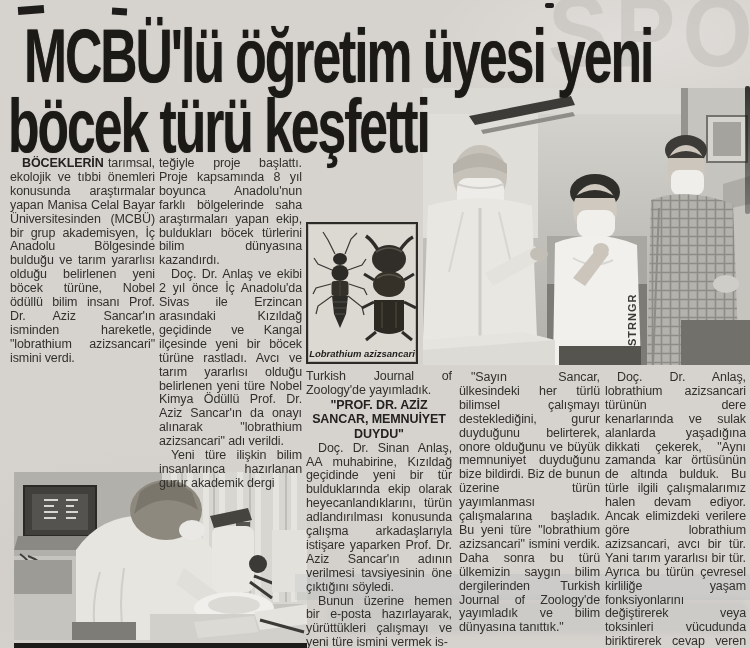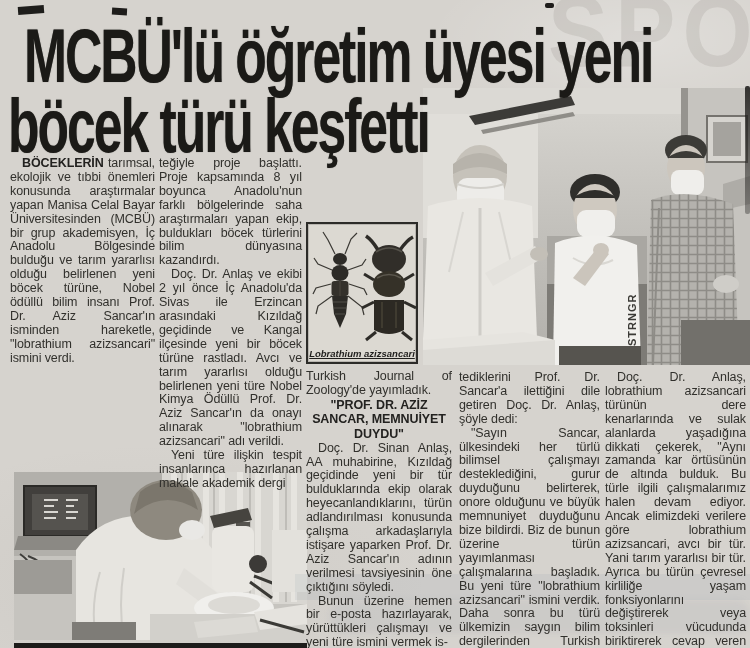--- a/index.html
+++ b/index.html
@@ -30,21 +30,21 @@
   .lead{font-weight:bold;color:#232220;}
   .subhead{font-weight:bold;text-align:center;text-indent:0;margin:3px 0 2px 0;color:#232220;line-height:14.6px;}
   .photo{position:absolute;z-index:1;}
   .figure{
     position:absolute;left:306px;top:222px;width:112px;height:142px;
     background:#dcd9d2;border:2px solid #2c2b28;box-shadow:0 0 0 1px #b9b6b0 inset;
     z-index:4;box-sizing:border-box;
   }
   .figcap{
     position:absolute;left:0;right:0;bottom:3px;text-align:center;
-    font-size:9.5px;font-weight:bold;font-style:italic;color:#201f1d;text-decoration:underline;
+    font-size:9.5px;font-weight:bold;font-style:italic;color:#201f1d;
   }
   .ghost-top{
     position:absolute;left:548px;top:-26px;z-index:0;
     font-size:100px;font-weight:800;letter-spacing:8px;
     color:rgba(110,108,102,0.14);transform:scaleX(0.9);transform-origin:0 0;
   }
   .ghost-band{position:absolute;z-index:2;pointer-events:none;}
   .mark{position:absolute;background:#1e1d1b;z-index:7;}
   .edge-streak{
     position:absolute;left:745px;top:86px;width:5px;height:128px;
@@ -240,32 +240,31 @@
   <div class="ghost-band" style="left:295px;top:574px;width:455px;height:26px;background:rgba(120,136,160,0.10);"></div>
   <div class="ghost-band" style="left:330px;top:600px;width:420px;height:34px;background:rgba(108,122,146,0.09);border-radius:14px;filter:blur(3px);"></div>
 
   <div class="col" style="left:10px;top:157px;width:145px;">
     <p class="p-ind"><b class="lead">BÖCEKLERİN</b><span> tarımsal, ekolojik ve tıbbi önemleri konusunda araştırmalar yapan Manisa Celal Bayar Üniversitesinden (MCBÜ) bir grup akademisyen, İç Anadolu Bölgesinde bulduğu ve tarım yararlısı olduğu belirlenen yeni böcek türüne, Nobel ödüllü bilim insanı Prof. Dr. Aziz Sancar'ın isminden hareketle, "lobrathium azizsancari" ismini verdi.</span></p>
   </div>
 
   <div class="col" style="left:159px;top:157px;width:143px;">
     <p>teğiyle proje başlattı. Proje kapsamında 8 yıl boyunca Anadolu'nun farklı bölgelerinde saha araştırmaları yapan ekip, buldukları böcek türlerini bilim dünyasına kazandırdı.</p>
     <p class="p-ind">Doç. Dr. Anlaş ve ekibi 2 yıl önce İç Anadolu'da Sivas ile Erzincan arasındaki Kızıldağ geçidinde ve Kangal ilçesinde yeni bir böcek türüne rastladı. Avcı ve tarım yararlısı olduğu belirlenen yeni türe Nobel Kimya Ödüllü Prof. Dr. Aziz Sancar'ın da onayı alınarak "lobrathium azizsancari" adı verildi.</p>
-    <p class="p-ind">Yeni türe ilişkin tespit insanlarınca hazırlanan makale akademik dergi</p>
+    <p class="p-ind">Yeni türe ilişkin bilim insanlarınca hazırlanan gurur akademik dergi</p>
   </div>
 
   <div class="col" style="left:306px;top:370px;width:146px;">
     <p>Turkish Journal of Zoology'de yayımladık.</p>
     <p class="subhead">"PROF. DR. AZİZ SANCAR, MEMNUİYET DUYDU"</p>
     <p class="p-ind">Doç. Dr. Sinan Anlaş, AA muhabirine, Kızıldağ geçidinde yeni bir tür bulduklarında ekip olarak heyecanlandıklarını, türün adlandırılması konusunda çalışma arkadaşlarıyla istişare yaparken Prof. Dr. Aziz Sancar'ın adının verilmesi tavsiyesinin öne çıktığını söyledi.</p>
     <p class="p-ind">Bunun üzerine hemen bir e-posta hazırlayarak, yürüttükleri çalışmayı ve yeni türe ismini vermek is-</p>
   </div>
 
   <div class="col" style="left:459px;top:371px;width:141px;">
-    <p>tediklerini Prof. Dr. Sancar'a ilettiğini dile getiren Doç. Dr. Anlaş, şöyle dedi:</p>
     <p class="p-ind">"Sayın Sancar, ülkesindeki her türlü bilimsel çalışmayı desteklediğini, gurur duyduğunu belirterek, onore olduğunu ve büyük memnuniyet duyduğunu bize bildirdi. Biz de bunun üzerine türün yayımlanması çalışmalarına başladık. Bu yeni türe "lobrathium azizsancari" ismini verdik. Daha sonra bu türü ülkemizin saygın bilim dergilerinden Turkish Journal of Zoology'de yayımladık ve bilim dünyasına tanıttık."</p>
   </div>
 
   <div class="col" style="left:605px;top:371px;width:141px;">
     <p class="p-ind">Doç. Dr. Anlaş, lobrathium azizsancari türünün dere kenarlarında ve sulak alanlarda yaşadığına dikkati çekerek, "Aynı zamanda kar örtüsünün de altında bulduk. Bu türle ilgili çalışmalarımız halen devam ediyor. Ancak elimizdeki verilere göre lobrathium azizsancari, avcı bir tür. Yani tarım yararlısı bir tür. Ayrıca bu türün çevresel kirliliğe yaşam fonksiyonlarını değiştirerek veya toksinleri vücudunda biriktirerek cevap veren bir canlı olduğunu düşünüyoruz." ifadelerini kullandı.</p>
 
   </div>
 
 </div>
 

